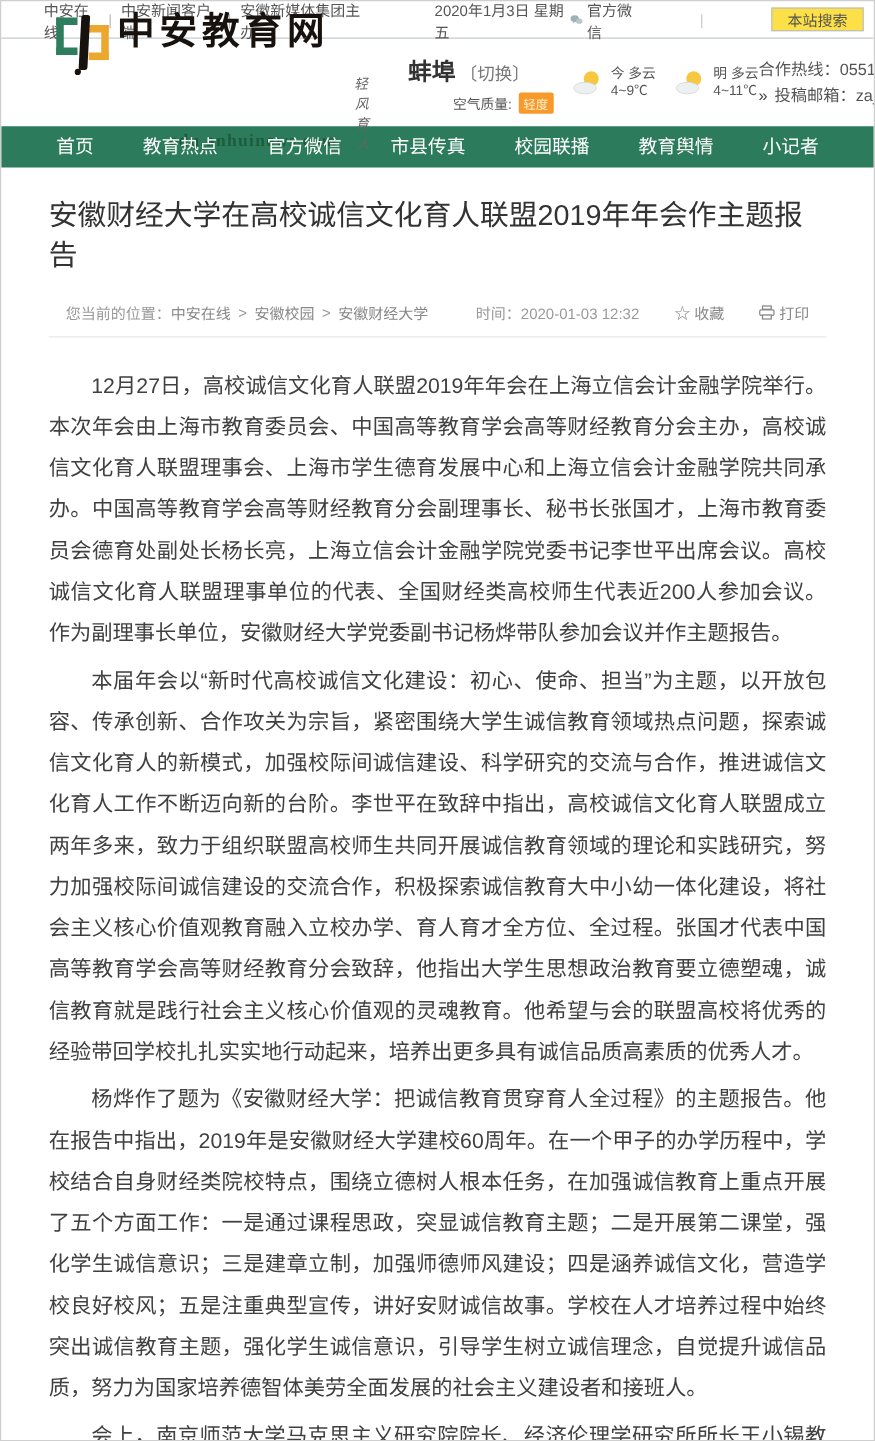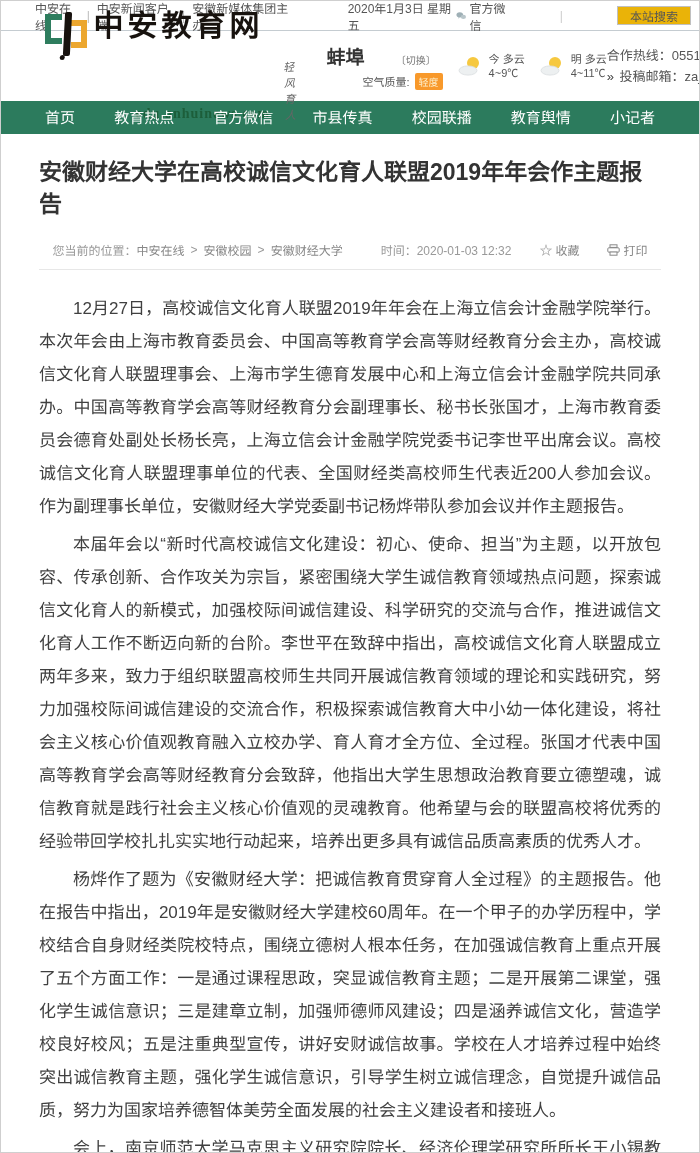--- a/index.html
+++ b/index.html
@@ -12,21 +12,21 @@
             font-size:12px; color:#555; border-bottom:1px solid #c5ccd1; }
   .topbar .links { display:flex; align-items:center; }
   .topbar .links span.lnk { cursor:pointer; }
   .topbar .sep { color:#bbb; margin:0 7px; }
   .topbar .date { margin-left:55px; color:#555; }
   .topbar .right { margin-left:auto; display:flex; align-items:center;gap:44px; }
   .wechat { display:flex; align-items:center; cursor:pointer; color:#555; }
   .wechat svg { margin-right:3px; }
   .topbar .vsep { color:#ccc; margin:0 10px; }
   .search-box { border:1px solid #c0c0c0; padding:0 12px; font-size:12px; color:#555;
-                background:#eab308; cursor:pointer; white-space:nowrap; }
+                background:#fde047; cursor:pointer; white-space:nowrap; }
 
   
   .header { height:70px; display:flex; align-items:center; padding:0 14px 0 44px; }
   .logo { display:flex; align-items:flex-start; }
   .logo-mark { position:relative; width:46px; height:48px; margin-right:8px; margin-top:2px; }
   .lm-green { position:absolute; left:0; top:2px; width:17px; height:30px;
               border:6px solid #2e7d5e; border-right:none; }
   .lm-orange { position:absolute; left:26px; top:8px; width:16px; height:28px;
                border:6px solid #eca72f; border-left:none; }
   .lm-stroke { position:absolute; left:19px; top:0; width:7px; height:44px; background:#17120e;
@@ -40,41 +40,41 @@
   .site-domain { font-family:"Liberation Serif", serif; font-weight:bold; font-size:14px;
                  color:#1c5e3a; letter-spacing:1px; }
   .inscription { font-family:"Liberation Serif", serif; font-style:italic; font-size:11px;
                  color:#666; margin-left:14px; transform:rotate(-2deg); }
 
   
   .weather { display:flex; align-items:center; margin-left:26px; }
   .w-city { display:flex; flex-direction:column; font-size:12px; color:#333; }
   .w-city-row { white-space:nowrap; }
   .w-city-name { font-weight:bold; font-size:19px; color:#333; }
-  .w-switch { font-size:10px; color:#777; cursor:pointer;margin-left:28px; }
+  .w-switch { font-size:14px; color:#777; cursor:pointer; }
   .w-air-row { margin-top:4px; white-space:nowrap; color:#555; font-size:11px;margin-left:36px; }
   .air-badge { display:inline-block; background:#f8992b; color:#fdeec9; font-size:10px;
                padding:1px 4px; border-radius:2px; margin-left:2px; }
   .w-item { display:flex; align-items:center; margin-left:14px; }
   .w-item svg { margin-right:4px; }
   .w-info { display:flex; flex-direction:column; font-size:11px; color:#555; line-height:14px; white-space:nowrap; }
 
   
   .contact { margin-left:auto; font-size:13px; color:#555; line-height:21px; }
   .contact .row { white-space:nowrap; }
   .chev { color:#444; margin-right:2px; }
 
   
   .nav { height:33px; background:#2c7b5d; display:flex; align-items:center;
          justify-content:space-between; padding:0 44px; }
   .nav .item { color:#fff; font-size:15px; cursor:pointer; line-height:33px; }
 
   
   .article { padding:0 38px; }
-  .title { margin-top:22px; font-size:23px; font-weight:bold; color:#333; line-height:32px; }
+  .title { margin-top:22px; font-size:23px; font-weight:normal; color:#333; line-height:32px; }
   .crumbrow { margin-top:20px; display:flex; align-items:center; font-size:12px; color:#999;justify-content:center; }
   .crumbrow .blink { color:#888; cursor:pointer; }
   .crumbrow .csep { margin:0 6px; color:#999; }
   .crumbrow .time { margin-left:38px; color:#999; }
   .tool { display:flex; align-items:center; margin-left:28px; color:#888; cursor:pointer; }
   .tool .star { font-size:13px; margin-right:3px; color:#888; }
   .tool svg { margin-right:3px; }
   .divider { border-bottom:1px solid #e7e7e7; margin-top:10px; }
 
   .bodytext p { font-size:17px; color:#404040; line-height:33px; text-align:justify;

